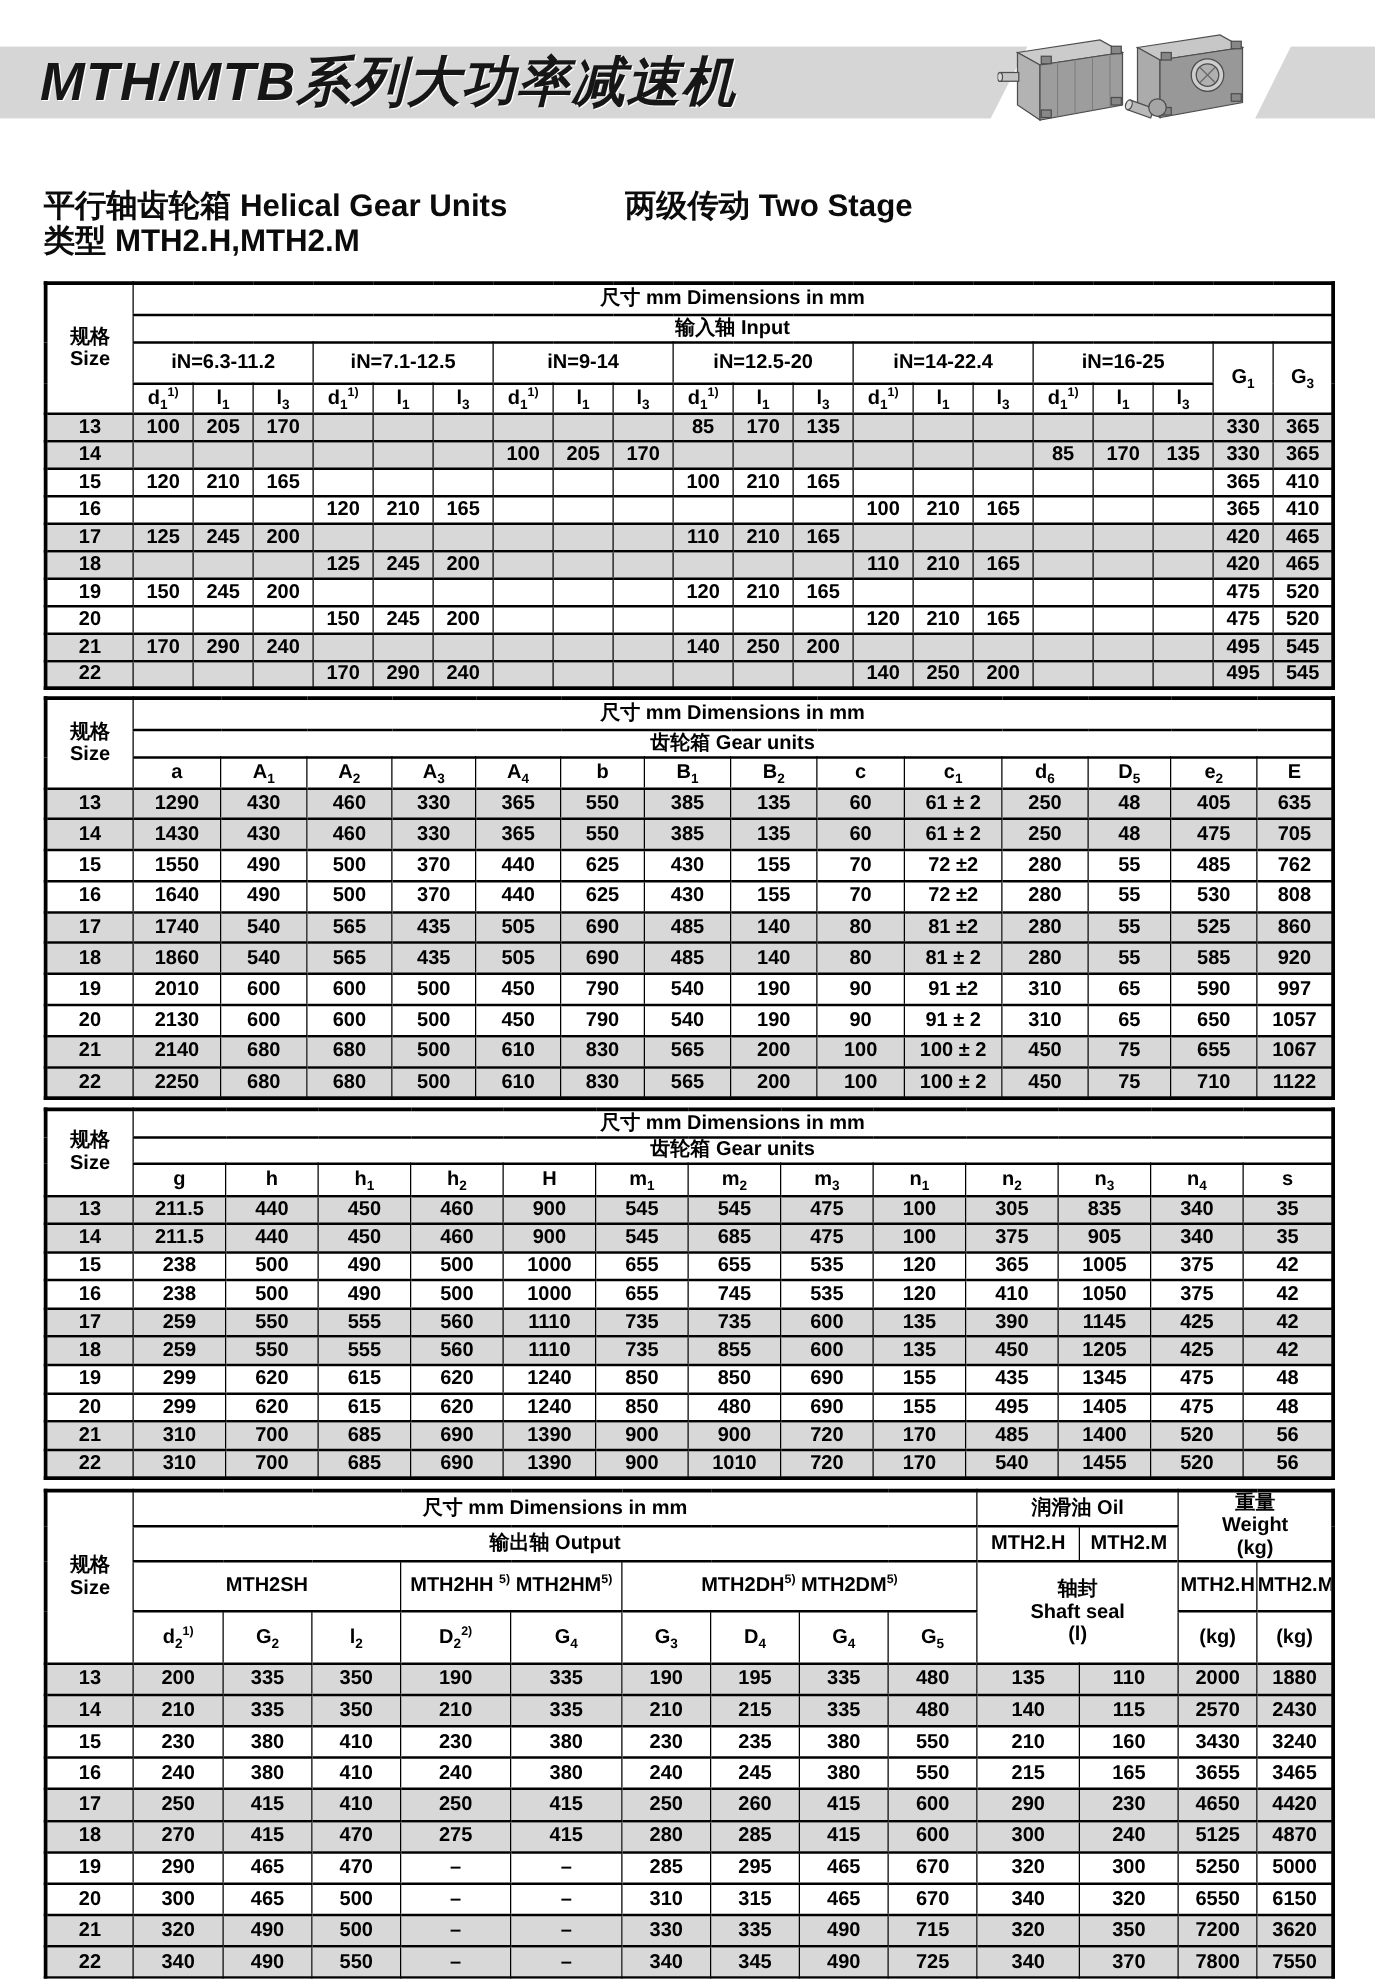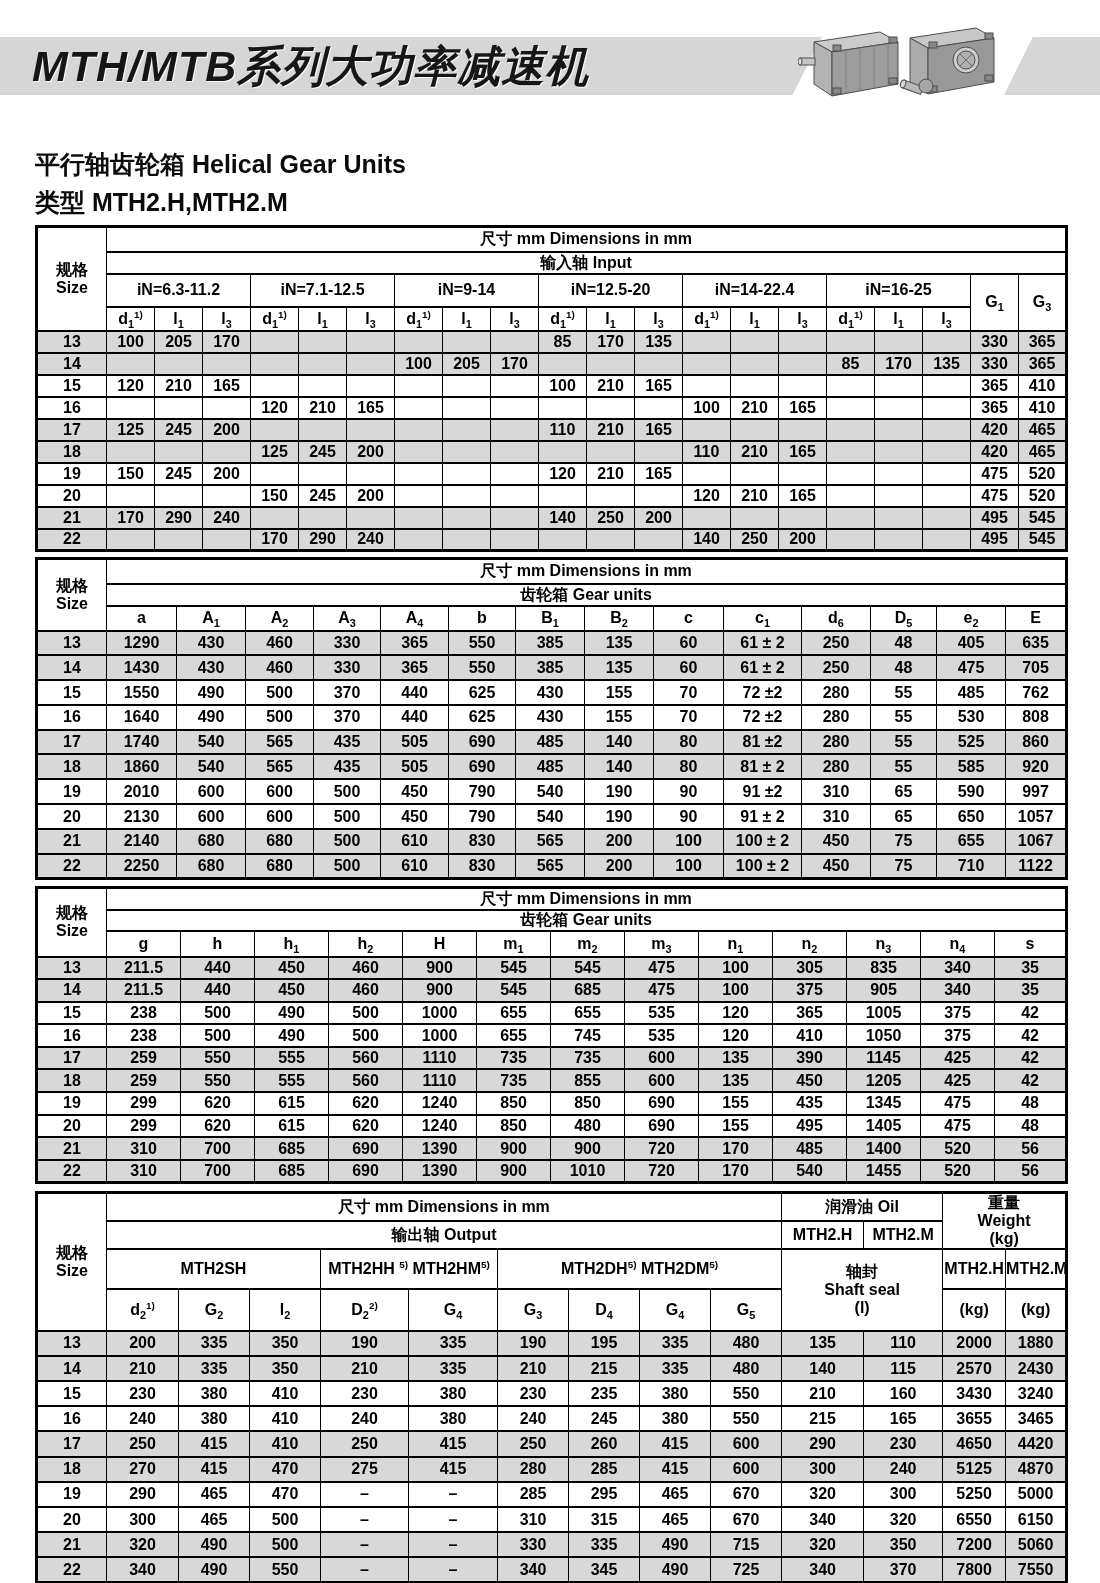--- a/index.html
+++ b/index.html
@@ -73,21 +73,22 @@
       <rect x="187" y="63" width="8" height="6" fill="#878787"></rect>
       <g transform="rotate(20 122 78)">
         <rect x="104" y="74" width="20" height="8" fill="#b8b8b8"></rect>
         <ellipse cx="104" cy="78" rx="2.5" ry="4" fill="#d6d6d6"></ellipse>
       </g>
       <circle cx="128" cy="74" r="7" fill="#a5a5a5"></circle>
     </g>
   </svg>
 
   <span class="sub" style="left:35px;top:148px">平行轴齿轮箱 Helical Gear Units</span>
-  <span class="sub" style="left:35px;top:186px">类型 MTH2.H,MTH2.M</span>
+  <span class="sub" style="left:500px;top:148px">两级传动 Two Stage</span>
+  <span class="sub" style="left:35px;top:176px">类型 MTH2.H,MTH2.M</span>
 
   <div id="t1" class="table-slot">
       <table class="dtable">
         <colgroup>
           <col style="width: 70px;">
           <col style="width: 48px;">
           <col style="width: 48px;">
           <col style="width: 48px;">
           <col style="width: 48px;">
           <col style="width: 48px;">
@@ -992,21 +993,21 @@
             <td>500</td>
             <td>–</td>
             <td>–</td>
             <td>330</td>
             <td>335</td>
             <td>490</td>
             <td>715</td>
             <td>320</td>
             <td>350</td>
             <td>7200</td>
-            <td>5060</td>
+            <td>3620</td>
           </tr>
           <tr class="shaded" style="height: 25.2px;">
             <td>22</td>
             <td>340</td>
             <td>490</td>
             <td>550</td>
             <td>–</td>
             <td>–</td>
             <td>340</td>
             <td>345</td>

